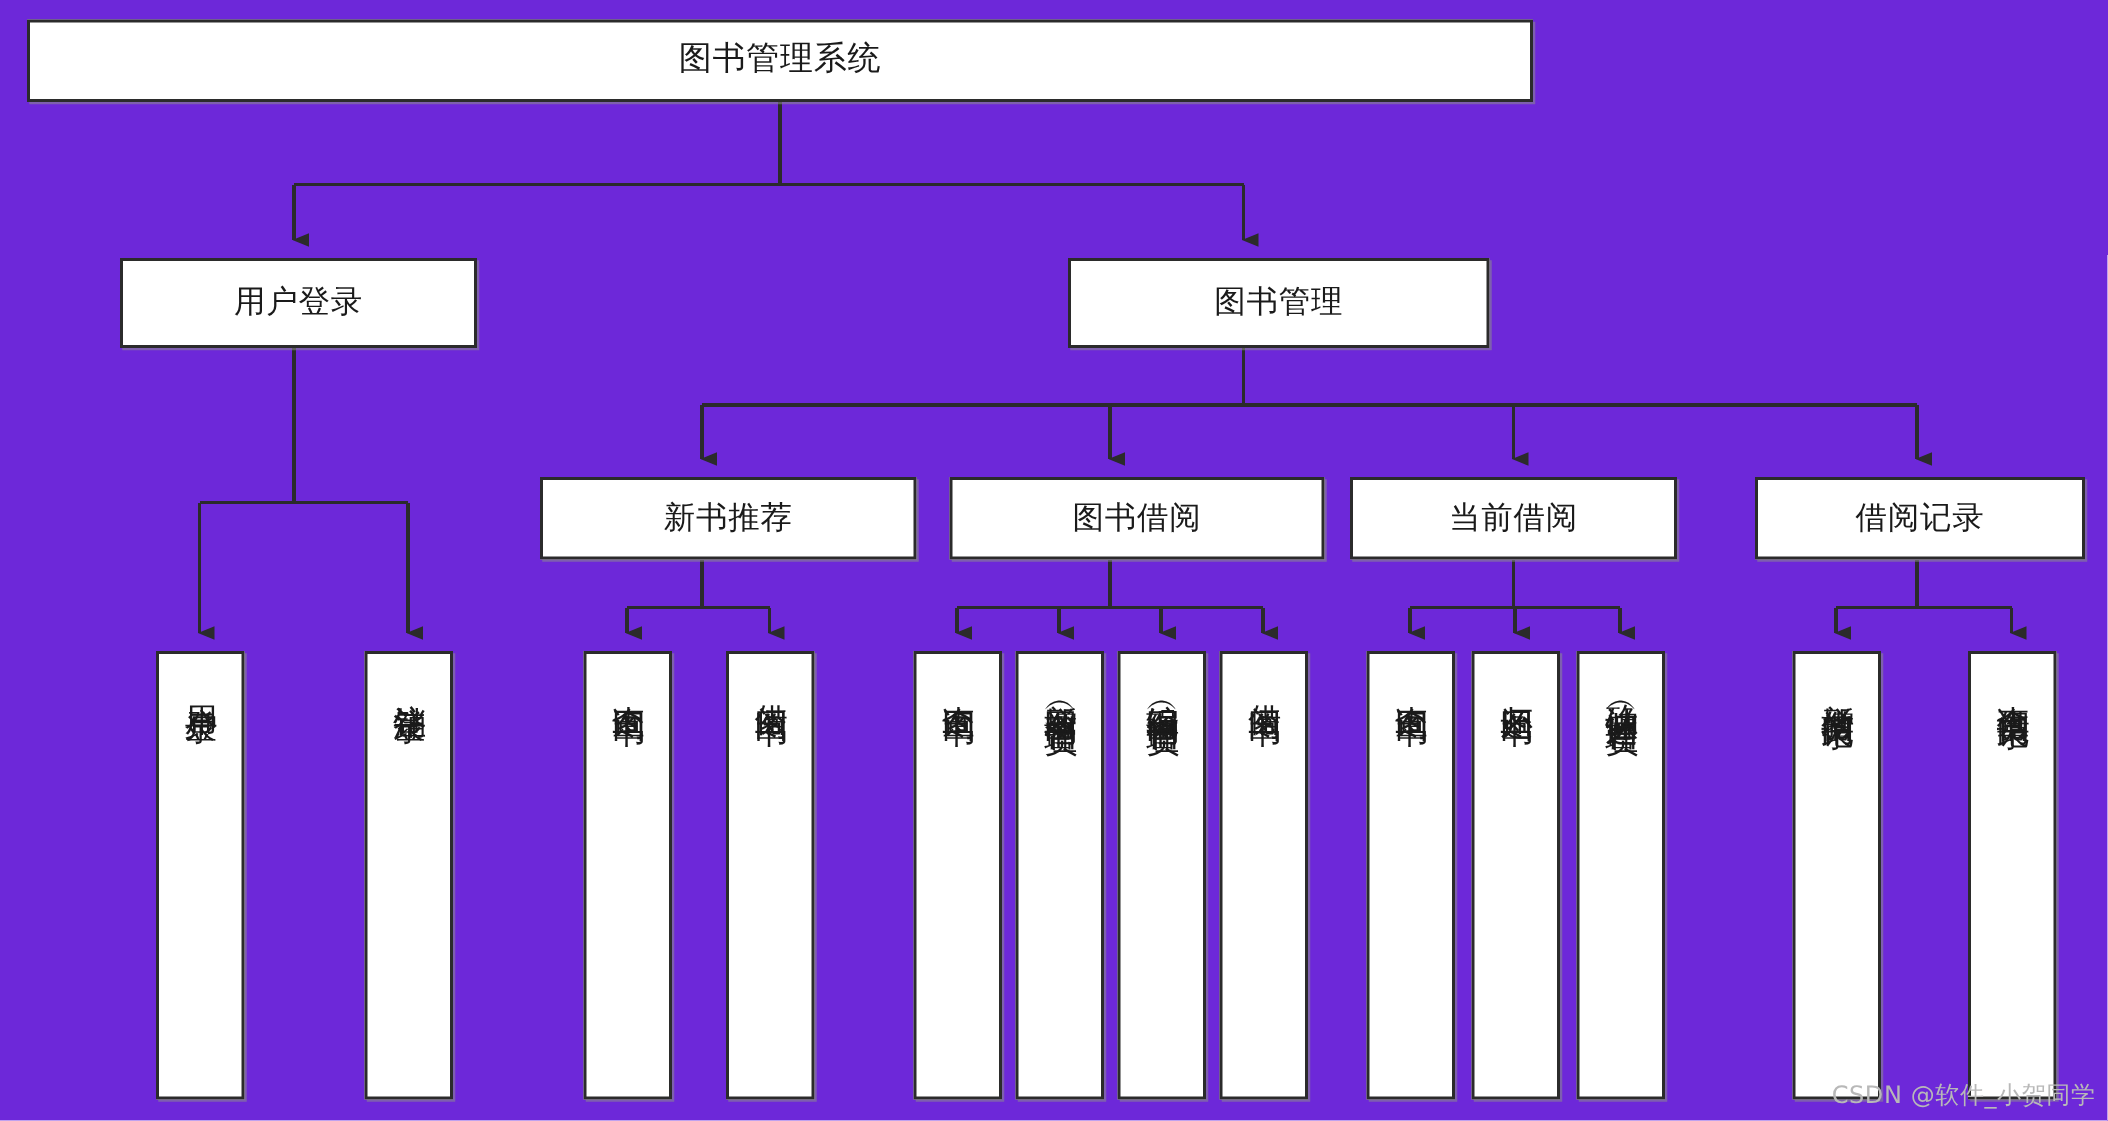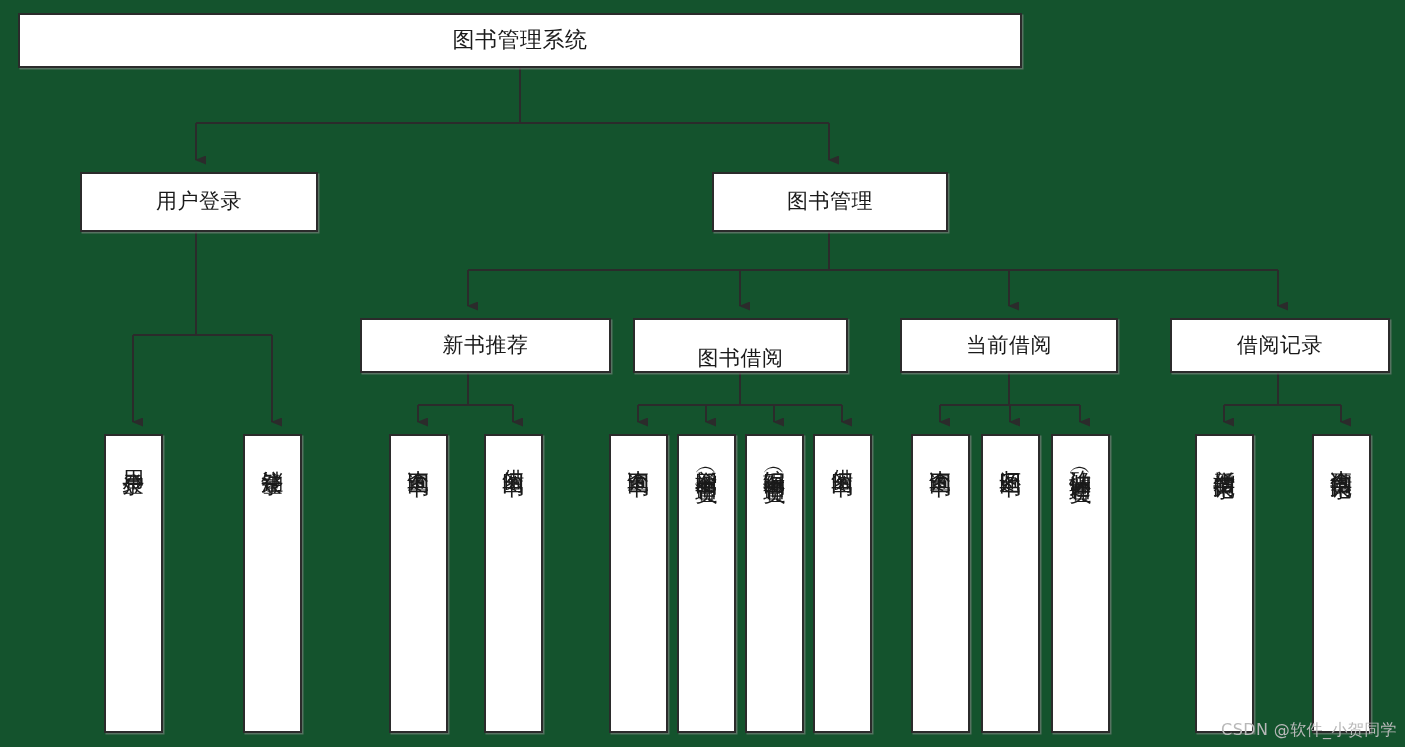--- a/index.html
+++ b/index.html
@@ -8,21 +8,21 @@
     padding: 0;
     background: #ffffff;
   }
   body {
     font-family: "DejaVu Sans", "Liberation Sans", sans-serif;
   }
   #diagram-root {
     position: relative;
     width: 1405px;
     height: 747px;
-    background: #14532d;
+    background: #6d28d9;
     overflow: hidden;
   }
   #edge-layer {
     position: absolute;
     left: 0;
     top: 0;
     width: 1405px;
     height: 747px;
     pointer-events: none;
   }
@@ -130,29 +130,29 @@
   </svg>
 
   <div class="node horizontal root" style="left:18px; top:13px; width:1004px; height:55px;">
     <span class="node-label">图书管理系统</span>
   </div>
 
   <div class="node horizontal" style="left:80px; top:172px; width:238px; height:60px;">
     <span class="node-label">用户登录</span>
   </div>
 
-  <div class="node horizontal" style="left:712px; top:172px; width:236px; height:60px;">
+  <div class="node horizontal" style="left:712px; top:172px; width:281px; height:60px;">
     <span class="node-label">图书管理</span>
   </div>
 
   <div class="node horizontal" style="left:360px; top:318px; width:251px; height:55px;">
     <span class="node-label">新书推荐</span>
   </div>
 
-  <div class="node horizontal" style="left:633px; top:318px; width:215px; height:55px;align-items:flex-end;">
+  <div class="node horizontal" style="left:633px; top:318px; width:250px; height:55px;">
     <span class="node-label">图书借阅</span>
   </div>
 
   <div class="node horizontal" style="left:1170px; top:318px; width:220px; height:55px;">
     <span class="node-label">借阅记录</span>
   </div>
 
   <div class="node horizontal" style="left:900px; top:318px; width:218px; height:55px;">
     <span class="node-label">当前借阅</span>
   </div>

